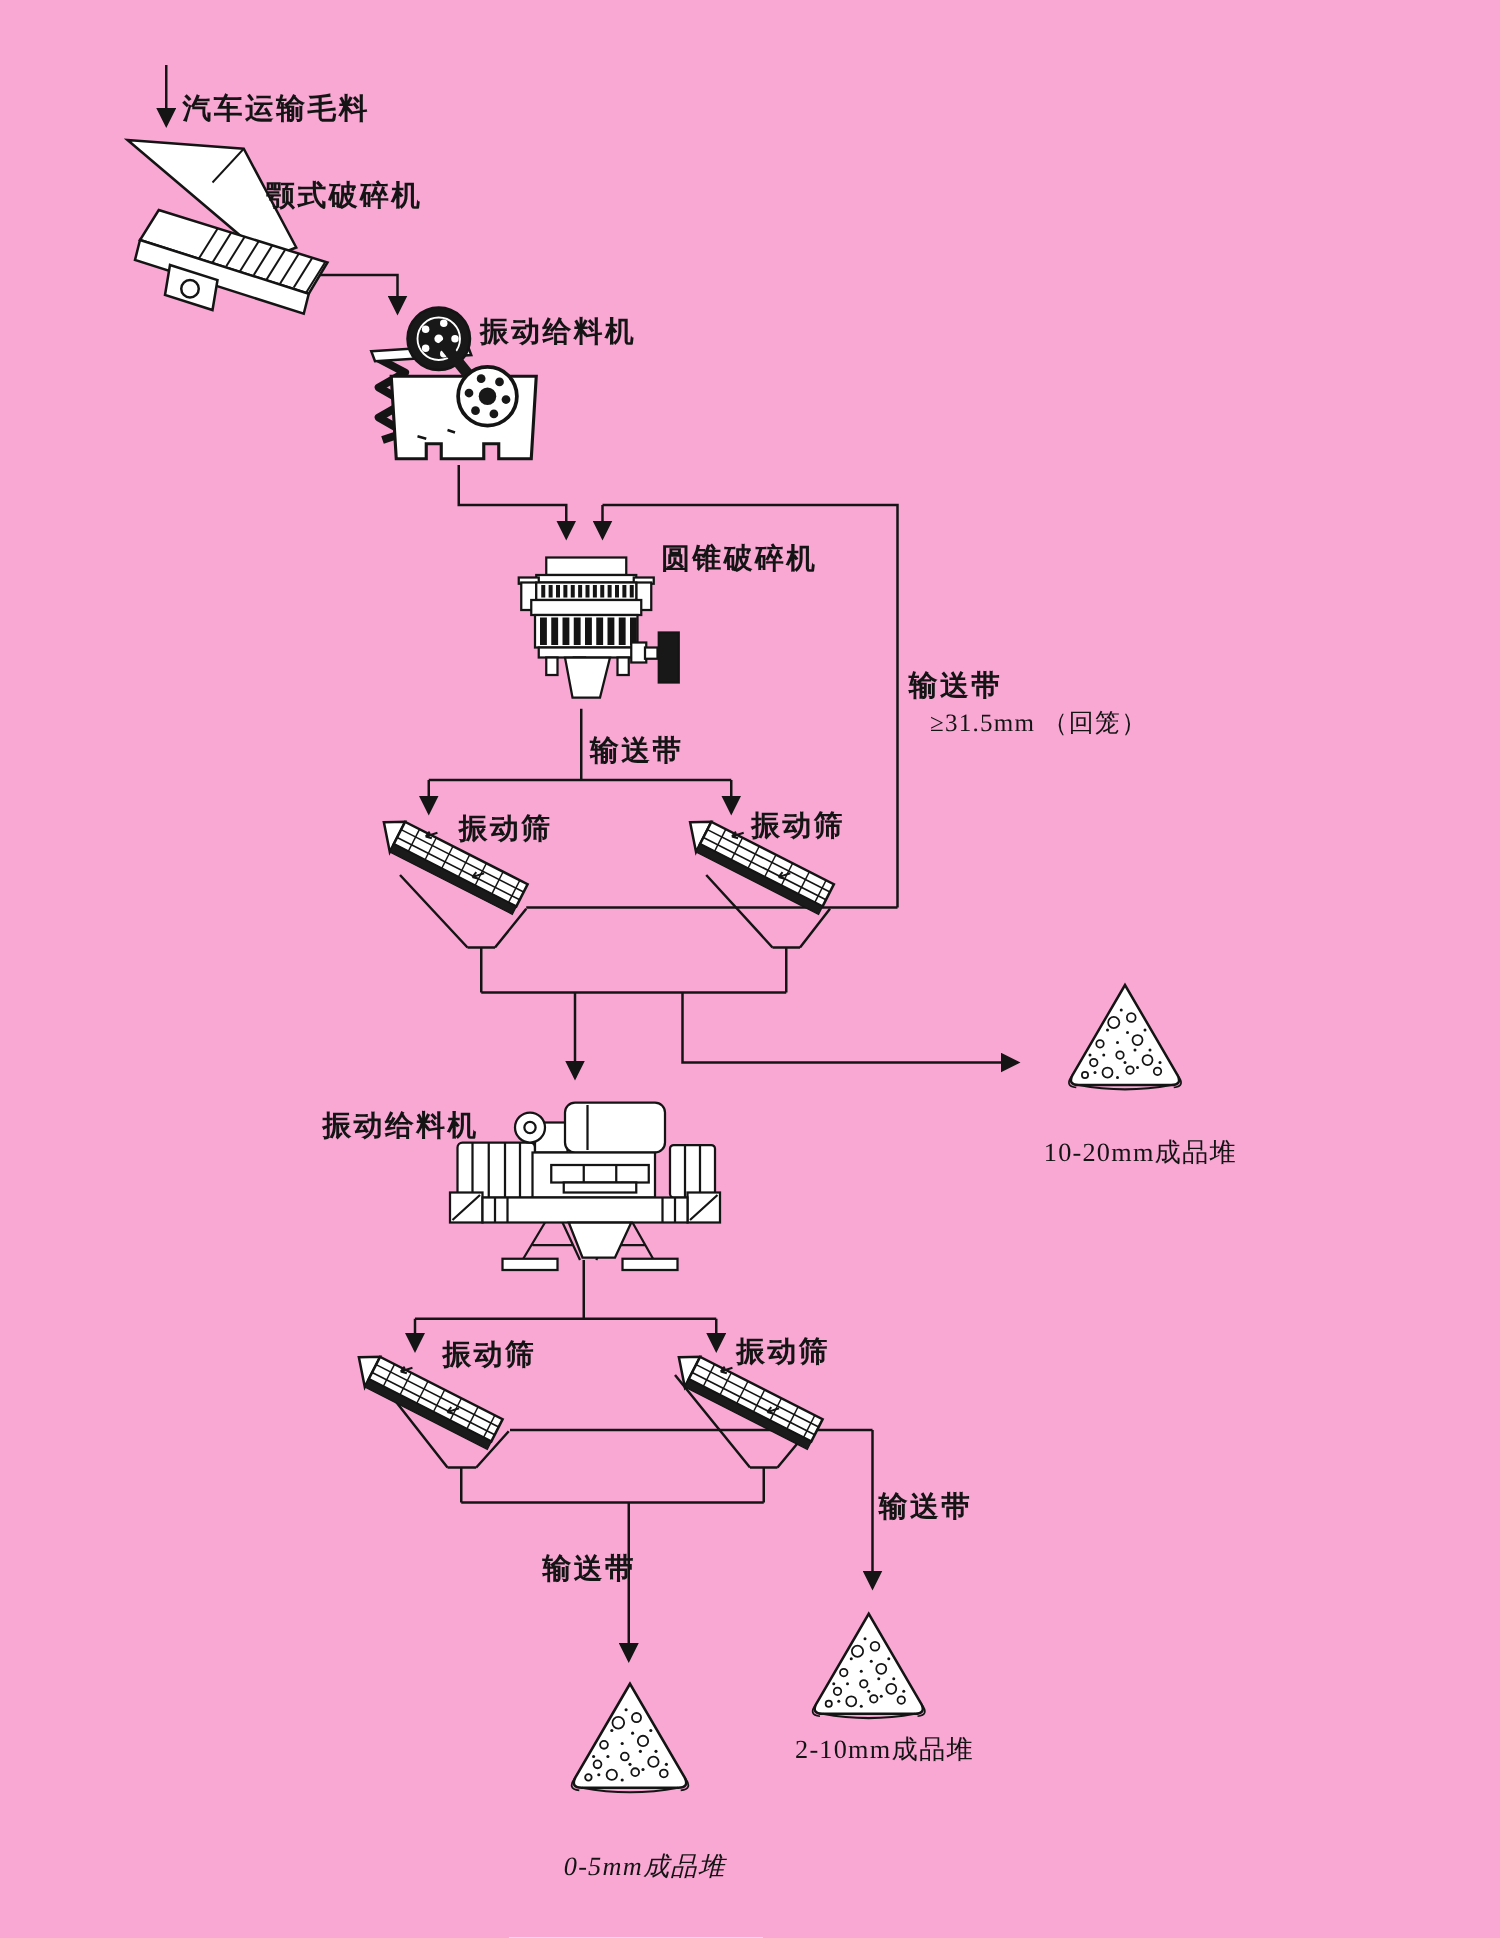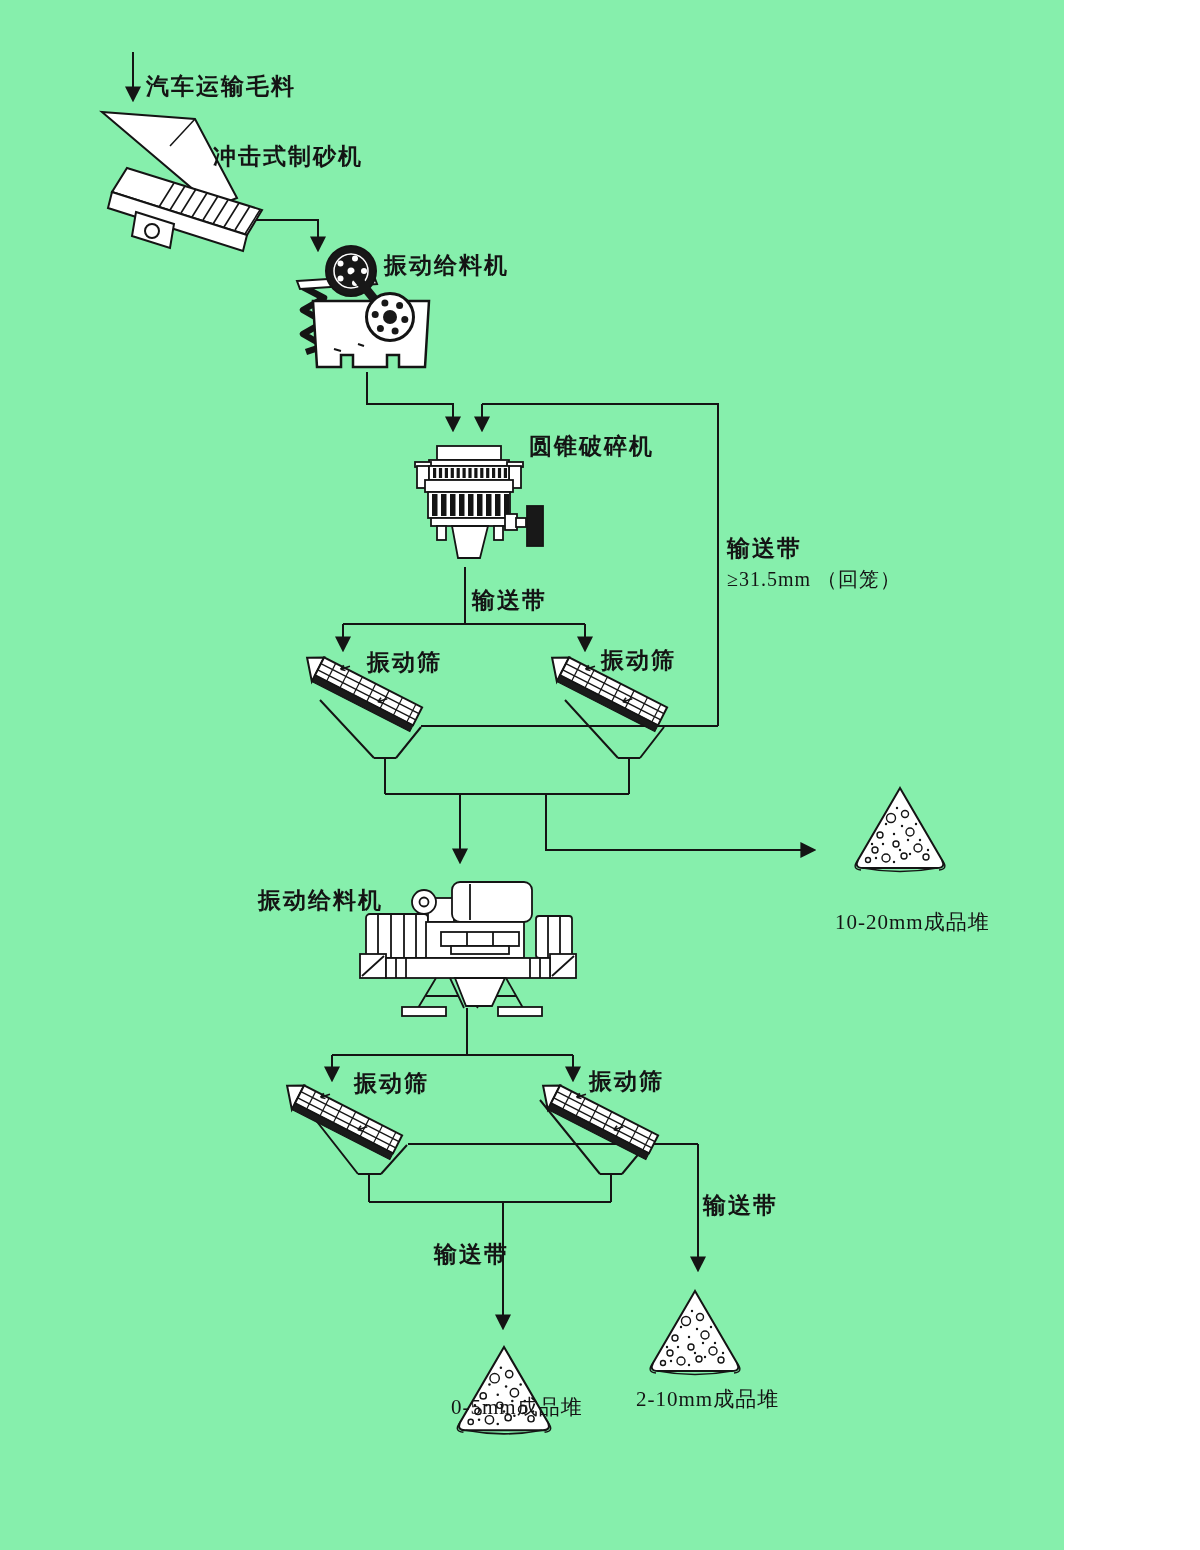--- a/index.html
+++ b/index.html
@@ -1,17 +1,17 @@
 <!DOCTYPE html>
 <html><head>
 <meta charset="utf-8">
 <style>
   html,body{margin:0;padding:0;background:#fff;}
   .canvas{
-    position:relative;width:1064px;height:1550px;background:#86efac;
+    position:relative;width:1200px;height:1550px;background:#f9a8d4;
     font-family:"Liberation Serif","DejaVu Serif",serif;color:#111;
     overflow:hidden;
     text-align:center;
   }
   .diagram-svg{position:absolute;left:0;top:0;}
   .label{
     position:absolute;white-space:nowrap;color:#141414;
     font-size:23px;line-height:1.1;letter-spacing:2px;
   }
   .b{font-weight:bold;}
@@ -258,30 +258,30 @@
     <use href="#vib-screen" transform="translate(553,656) rotate(27)"></use>
     <use href="#vib-screen" transform="translate(288,1084) rotate(27)"></use>
     <use href="#vib-screen" transform="translate(544,1084) rotate(27)"></use>
 
     <use href="#stockpile" transform="translate(850,788)"></use>
     <use href="#stockpile" transform="translate(645,1291)"></use>
     <use href="#stockpile" transform="translate(452,1347) scale(1.04)"></use>
   </svg>
 
   <span class="label b" style="left:146px;top:74px;">汽车运输毛料</span>
-  <span class="label b" style="left:213px;top:144px;">冲击式制砂机</span>
+  <span class="label b" style="left:213px;top:144px;">颚式破碎机</span>
   <span class="label b" style="left:384px;top:253px;">振动给料机</span>
   <span class="label b" style="left:529px;top:436px;font-family:Liberation Mono, monospace;">圆锥破碎机</span>
   <span class="label b" style="left:472px;top:588px;">输送带</span>
   <span class="label b" style="left:727px;top:536px;">输送带</span>
-  <span class="label small" style="left:727px;top:568px;">≥31.5mm （回笼）</span>
+  <span class="label small" style="left:744px;top:568px;">≥31.5mm （回笼）</span>
   <span class="label b" style="left:367px;top:650px;">振动筛</span>
   <span class="label b" style="left:601px;top:648px;">振动筛</span>
   <span class="label b" style="left:258px;top:888px;">振动给料机</span>
   <span class="label pile" style="left:835px;top:911px;">10-20mm成品堆</span>
   <span class="label b" style="left:354px;top:1071px;">振动筛</span>
   <span class="label b" style="left:589px;top:1069px;">振动筛</span>
   <span class="label b" style="left:434px;top:1242px;">输送带</span>
   <span class="label b" style="left:703px;top:1193px;">输送带</span>
   <span class="label pile" style="left:636px;top:1388px;">2-10mm成品堆</span>
-  <span class="label pile" style="left:451px;top:1396px;">0-5mm成品堆</span>
+  <span class="label pile" style="left:451px;top:1482px;font-style:italic;">0-5mm成品堆</span>
 
 </div>
 
 </body></html>

